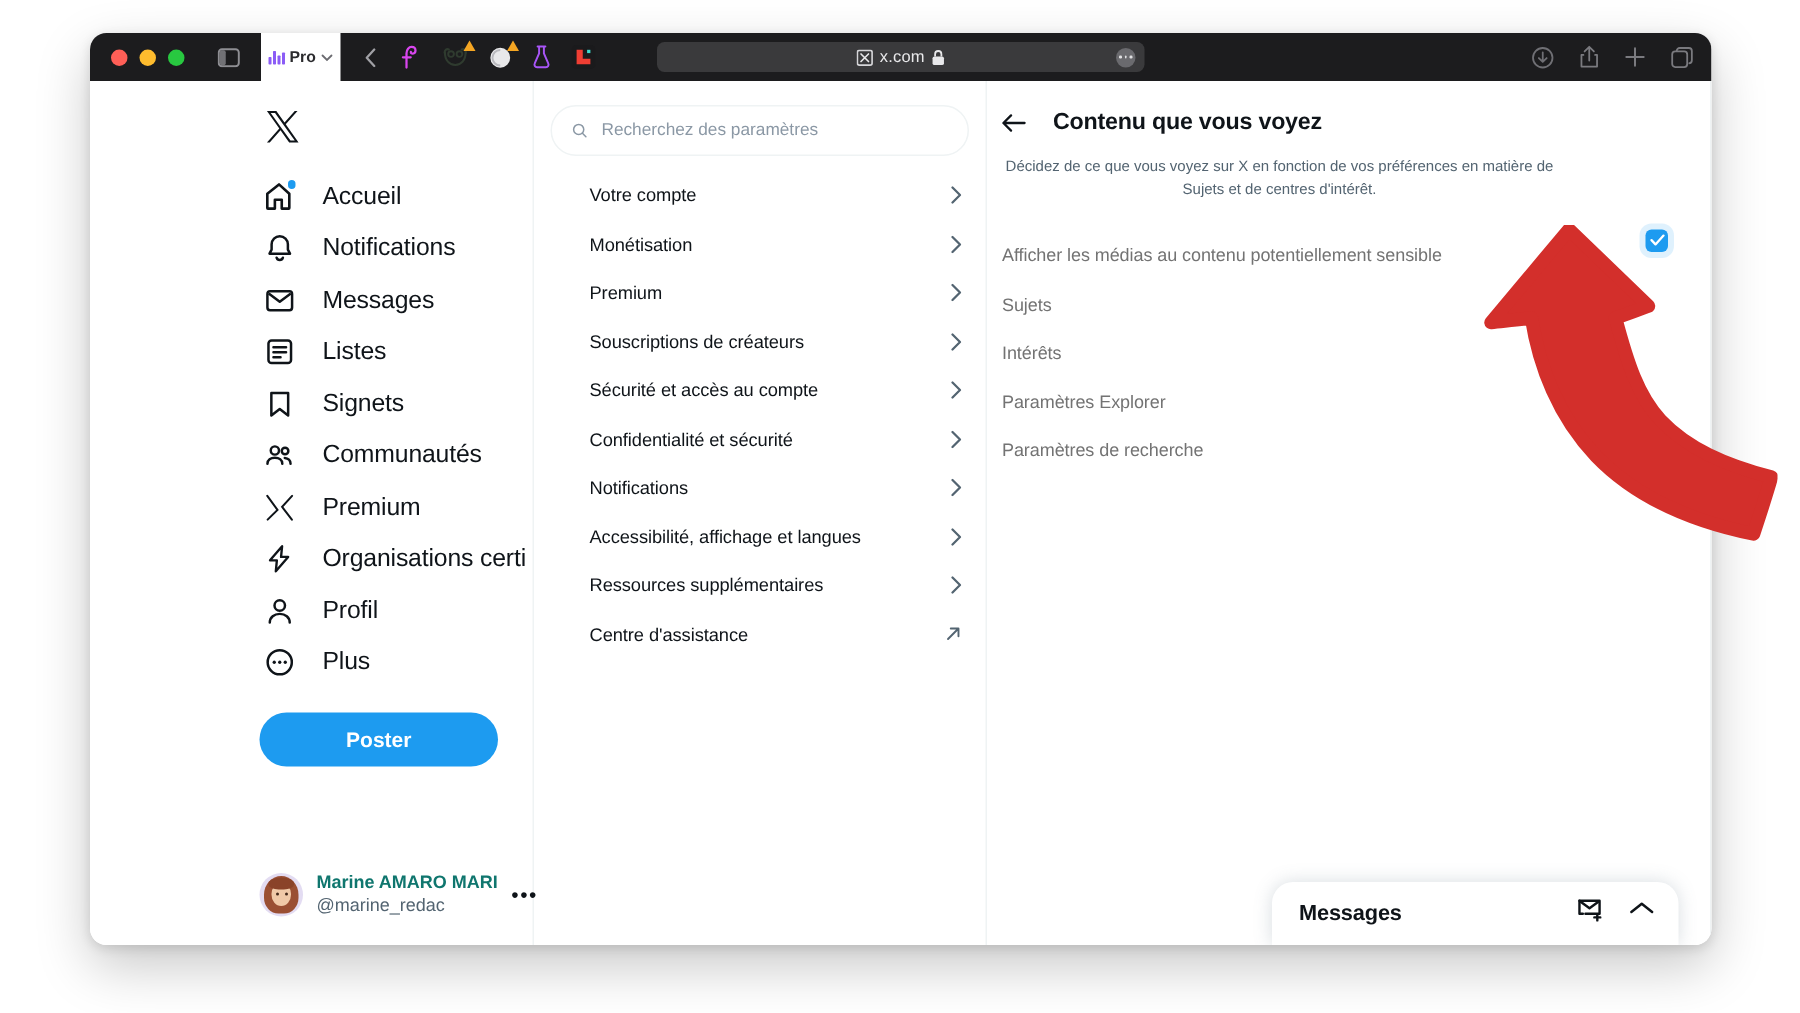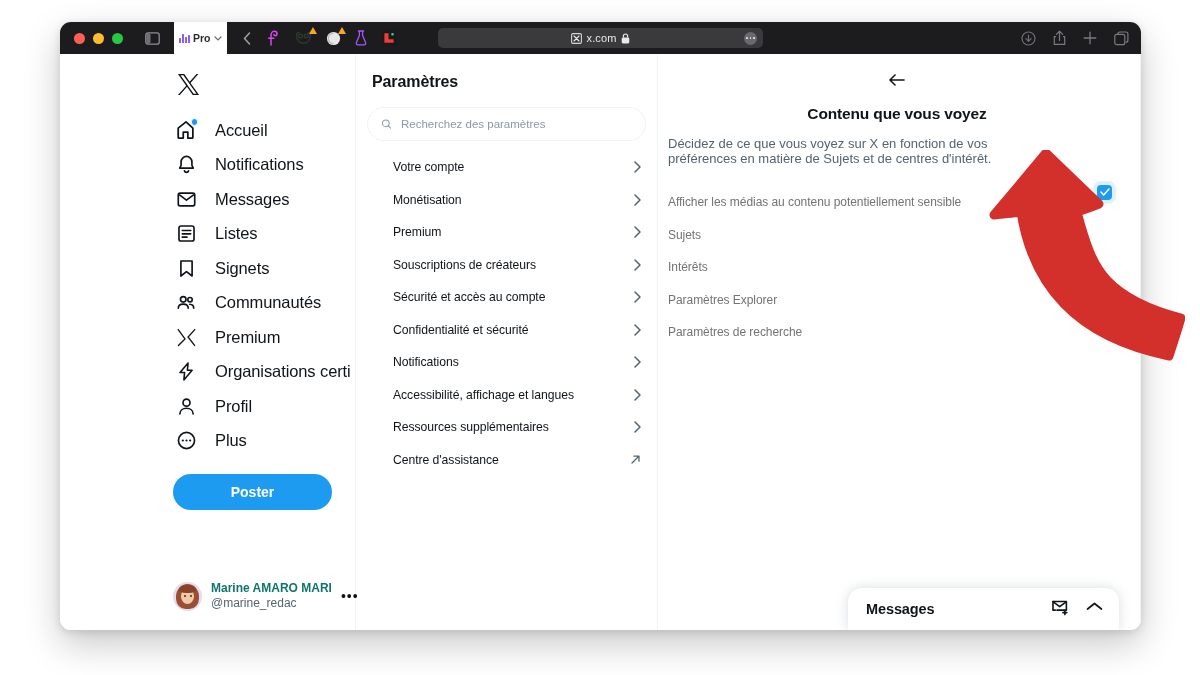--- a/index.html
+++ b/index.html
@@ -306,35 +306,35 @@
     position: relative;
     padding: 0 14px 0 0;
     border-right: 1px solid #eff3f4;
   }
   #detail-header {
     display: flex;
     align-items: center;
     gap: 18px;
     margin-top: 19px;
     padding-left: 10px;
-    flex-direction: column;
   }
   #detail-back { color: #0f1419; display: flex; align-items: center; cursor: pointer; }
   #detail-title {
     font-size: 15.5px;
     font-weight: bold;
     color: #0f1419;
     letter-spacing: -0.15px;
   }
   #detail-desc {
     margin: 13px 0 0 10px;
-    font-size: 13px;
+    font-size: 10px;
     line-height: 15px;
     color: #536471;
     max-width: 370px;
+    text-align: center;
   }
   #detail-list { margin-top: 10px; padding-left: 10px; }
   .detail-row {
     height: 32.5px;
     display: flex;
     align-items: center;
     justify-content: space-between;
     cursor: pointer;
     padding-right: 14px;
   }
@@ -646,21 +646,20 @@
         <span>
           <span class="acct-name" style="display:block">Marine AMARO MARI</span>
           <span class="acct-handle" style="display:block">@marine_redac</span>
         </span>
         <span id="account-more">•••</span>
       </div>
     </div>
 
     <div id="settings-col">
 
-      <div id="settings-title">Paramètres</div>
 
       <div id="settings-search">
         <svg width="12" height="12" viewBox="0 0 24 24" fill="none">
           <circle cx="10.5" cy="10.5" r="7.4" stroke="#8b98a5" stroke-width="2.2"></circle>
           <path d="M16 16l5 5" stroke="#8b98a5" stroke-width="2.2" stroke-linecap="round"></path>
         </svg>
         <input id="settings-search-input" type="text" placeholder="Recherchez des paramètres" style="">
       </div>
 
       <div id="settings-list">

